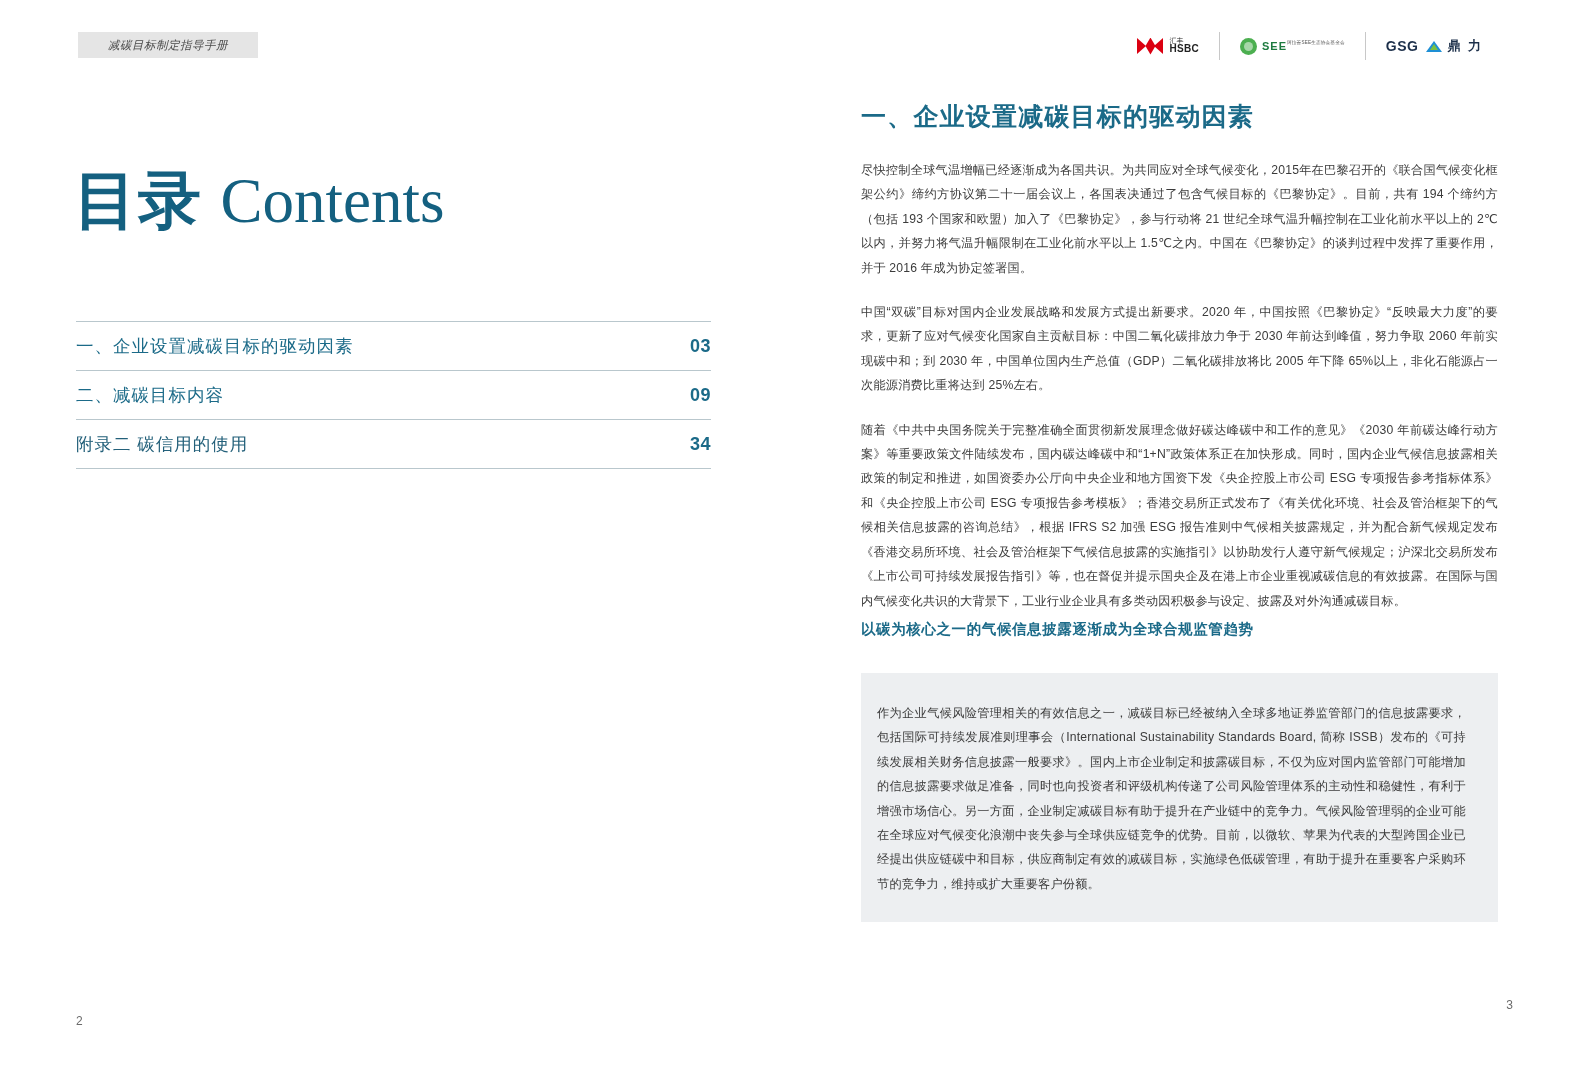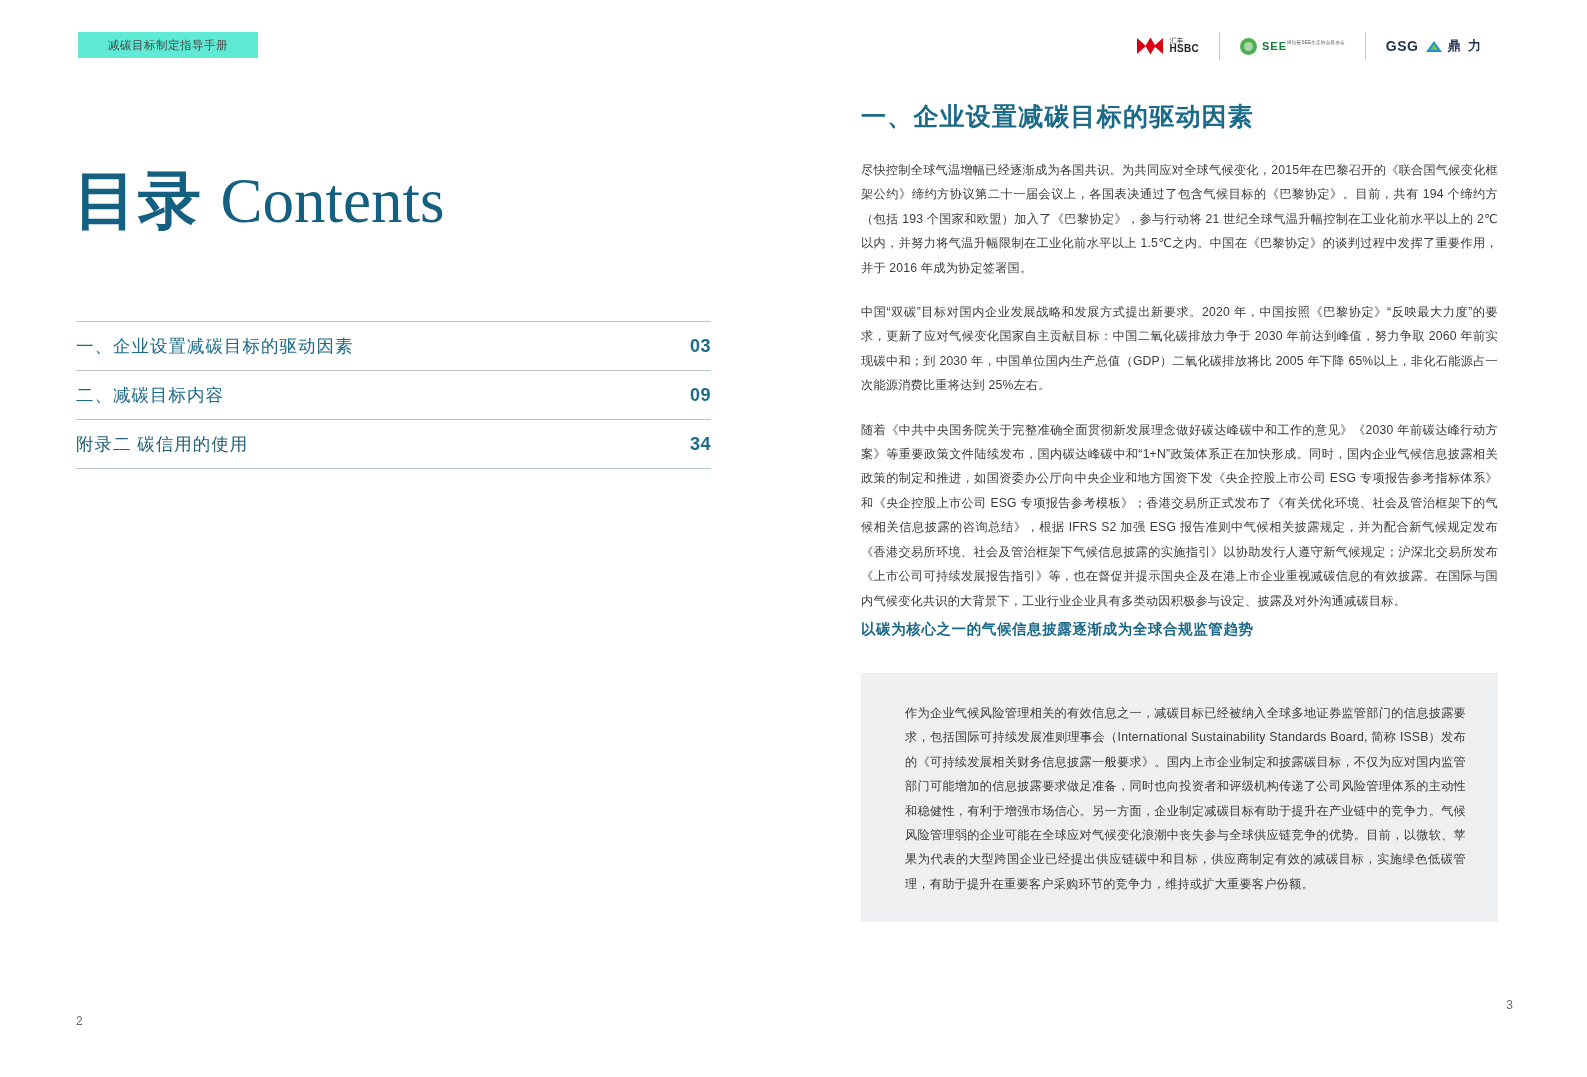--- a/index.html
+++ b/index.html
@@ -27,26 +27,27 @@
     left: 0;
     width: 1587px;
     height: 30px;
   }
   .header-tab {
     position: absolute;
     left: 78px;
     top: 0;
     height: 26px;
     min-width: 180px;
-    background: #5eead4;
+    background: #e5e5e5;
     display: flex;
     align-items: center;
     justify-content: center;
     padding: 0 14px;
     box-sizing: border-box;
+    font-style: italic;
   }
   .header-tab span {
     font-size: 11.5px;
     color: #4a4a4a;
     letter-spacing: 0.5px;
   }
 
   .logos {
     position: absolute;
     right: 88px;
@@ -262,21 +263,21 @@
     letter-spacing: .6px;
   }
 
   .callout {
     position: absolute;
     left: 68px;
     top: 673px;
     width: 637px;
     background: #edeff1;
     box-sizing: border-box;
-    padding: 28px 32px 26px 44px;
+    padding: 28px 32px 26px 16px;
   }
   .callout p {
     margin: 0;
     font-size: 12.2px;
     line-height: 2.0;
     color: #3b3b3b;
     text-align: justify;
     letter-spacing: .2px;
   }
 

